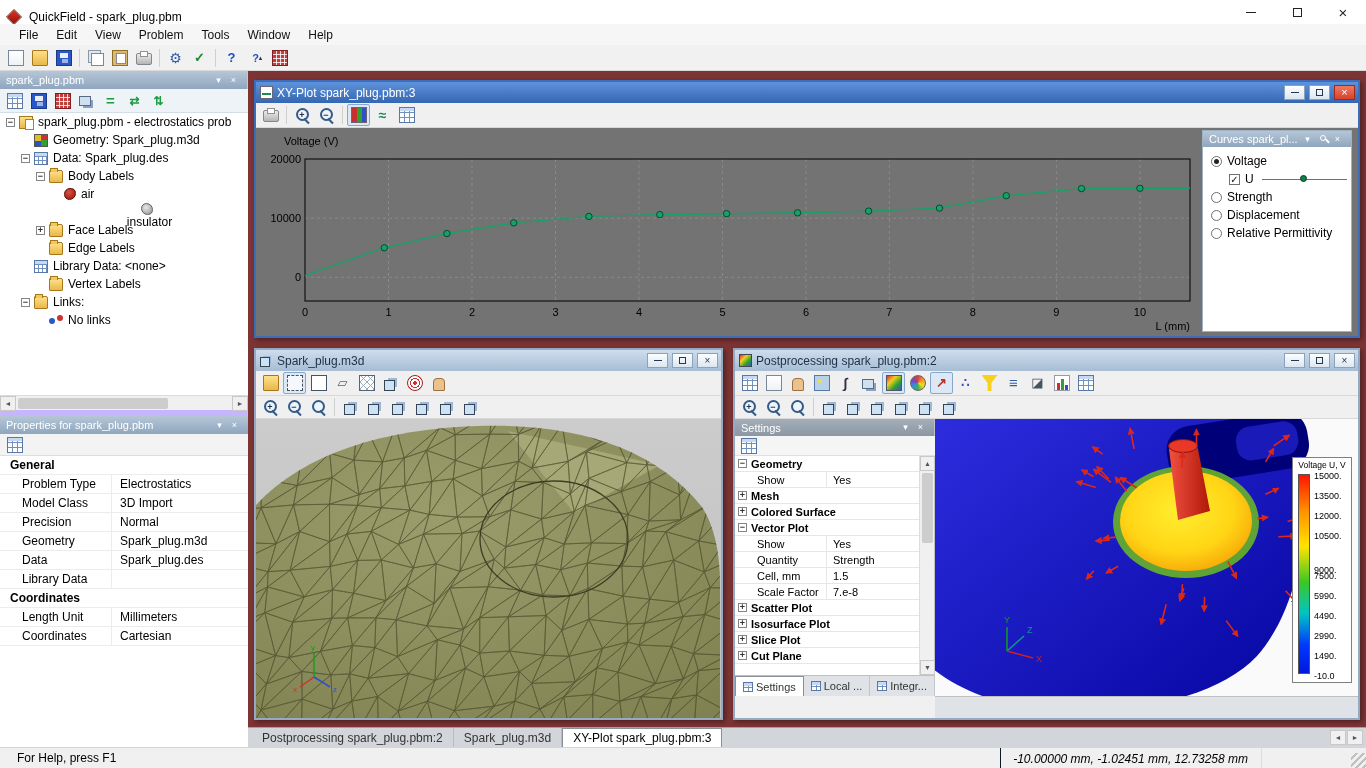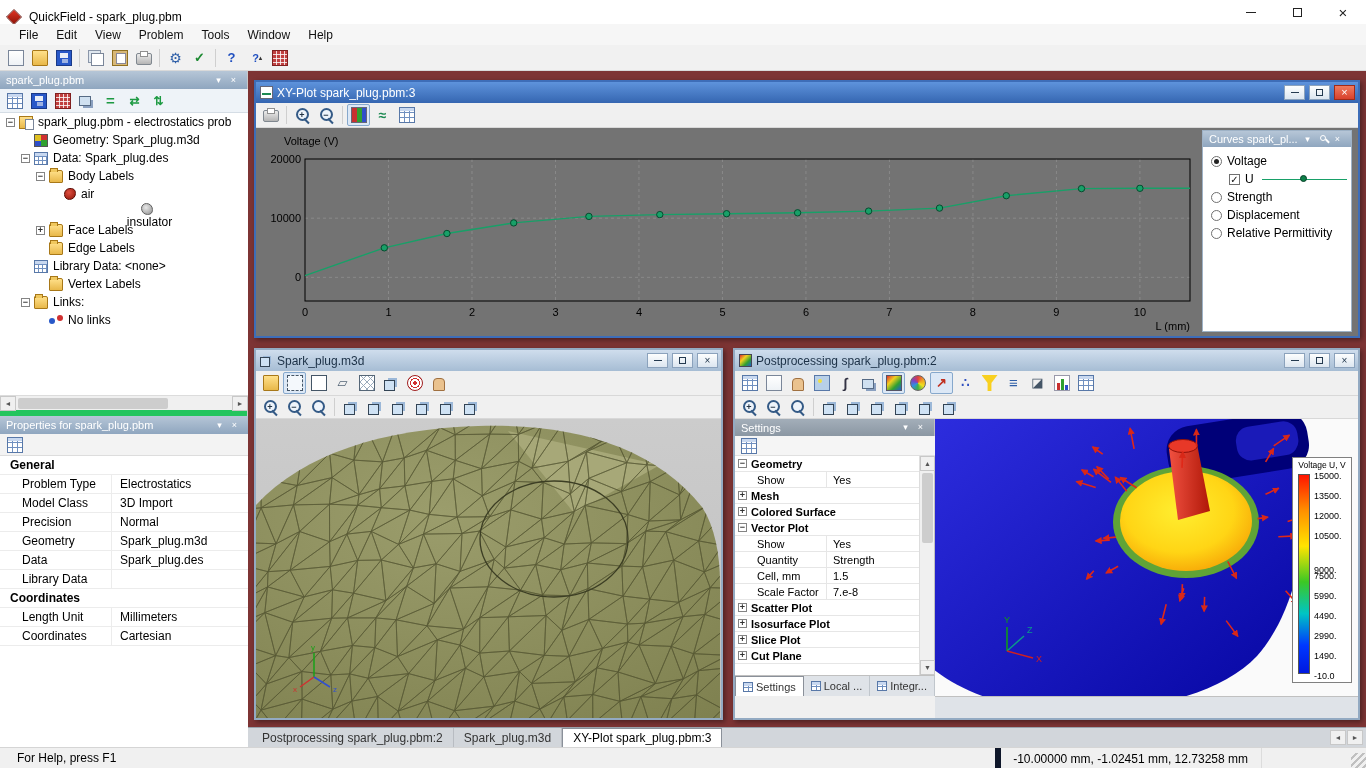--- a/index.html
+++ b/index.html
@@ -61,21 +61,21 @@
 .i-funnel{background:#f8d020;clip-path:polygon(0 0,100% 0,62% 50%,62% 100%,38% 100%,38% 50%);border:none;}
 .i-palette{background:conic-gradient(#e04040,#f0a020,#f0e020,#40b040,#3090e0,#8040c0,#e04040);border-radius:50%;border:1px solid #666;}
 .i-layers::before{content:"≡";color:#3060a8;font-weight:bold;font-size:15px;}
 .i-mesh-color{background:linear-gradient(135deg,#e03030,#f0d020,#30a030,#2060d0);border:1px solid #556;}
 .i-image{background:#b8d0e8;border:1px solid #5878a8;}
 .i-image::after{content:"";position:absolute;left:3px;top:3px;width:4px;height:4px;border-radius:50%;background:#f0e040;}
 .i-slice::before{content:"◪";color:#456;font-size:13px;}
 .i-chart{background-color:#fff;border:1px solid #99a;background-image:linear-gradient(#c83030,#c83030),linear-gradient(#30a030,#30a030),linear-gradient(#3050c8,#3050c8);background-size:3px 7px,3px 11px,3px 5px;background-position:2px 100%,6px 100%,10px 100%;background-repeat:no-repeat;}
 
 
-#sidebar{position:absolute;left:0;top:71px;width:248px;height:676px;background:#22c55e;border-right:1px solid #c9c9c9;}
+#sidebar{position:absolute;left:0;top:71px;width:248px;height:676px;background:#c4b5fd;border-right:1px solid #c9c9c9;}
 .panel-hdr{background:linear-gradient(#b6c6d7,#8fa6bf);color:#fff;display:flex;align-items:center;padding:0 6px;font-size:11px;height:18px;}
 .panel-hdr .t{flex:1;white-space:nowrap;overflow:hidden;}
 .hbtn{width:15px;height:13px;display:flex;align-items:center;justify-content:center;color:#fff;font-size:9px;line-height:1;}
 #proj-toolbar{position:absolute;left:0;top:18px;width:248px;height:24px;background:#eef3f8;border-bottom:1px solid #d5dde5;display:flex;align-items:center;padding-left:3px;gap:1px;}
 #proj-tree{position:absolute;left:0;top:42px;width:248px;height:282px;background:#fff;overflow:hidden;}
 .trow{height:18px;display:flex;align-items:center;font-size:12px;white-space:nowrap;}
 .expbox{width:9px;height:9px;border:1px solid #848484;background:#fff;font-size:9px;line-height:7px;text-align:center;margin-right:4px;flex:none;color:#333;font-weight:bold;}
 .texp-spacer{width:13px;flex:none;}
 .ticn{width:14px;height:13px;margin-right:5px;flex:none;position:relative;}
 .t-folder{background:linear-gradient(#ffe08a,#e8b84a);border:1px solid #a87818;border-radius:1px 2px 1px 1px;}
@@ -159,21 +159,21 @@
 #cb-bar{position:absolute;left:5px;top:16px;width:12px;height:200px;border:1px solid #555;background:linear-gradient(#ff1400 0%,#ff9000 18%,#ffe400 36%,#3cc824 54%,#00c4c4 70%,#0038ff 86%,#0018e0 100%);}
 .cb-lbl{position:absolute;left:21px;font-size:9px;white-space:nowrap;}
 
 
 #doctabs{position:absolute;left:248px;top:727px;width:1118px;height:20px;background:#d2d6db;border-top:1px solid #9aa2ab;display:flex;align-items:stretch;padding-left:4px;}
 .dtab{display:flex;align-items:center;padding:0 10px;font-size:12px;color:#333;border-right:1px solid #b8bcc2;white-space:nowrap;}
 .dtab.active{background:#fff;border:1px solid #8a9099;border-bottom:none;color:#000;}
 #dtab-scroll{margin-left:auto;display:flex;align-items:center;gap:1px;padding-right:3px;}
 #statusbar{position:absolute;left:0;top:747px;width:1366px;height:21px;background:#f0f0f0;border-top:1px solid #d5d5d5;display:flex;align-items:center;font-size:12px;}
 #status-left{padding-left:17px;}
-#status-coords{position:absolute;right:118px;top:0;height:21px;display:flex;align-items:center;border-left:6px solid #0f172a;padding-left:12px;}
+#status-coords{position:absolute;right:118px;top:0;height:21px;display:flex;align-items:center;border-left:1px solid #0f172a;padding-left:12px;font-style:italic;}
 #status-endsep{position:absolute;right:104px;top:0;height:21px;border-left:1px solid #dcdcdc;}
 #status-grip{position:absolute;right:0;bottom:0;width:15px;height:15px;background:repeating-linear-gradient(135deg,transparent 0 3px,#c0c0c0 3px 5px);}
 </style>
 </head>
 <body>
 
 <div id="titlebar">
   <div id="app-icon"></div>
   <span>QuickField - spark_plug.pbm</span>
   <div id="win-controls">

